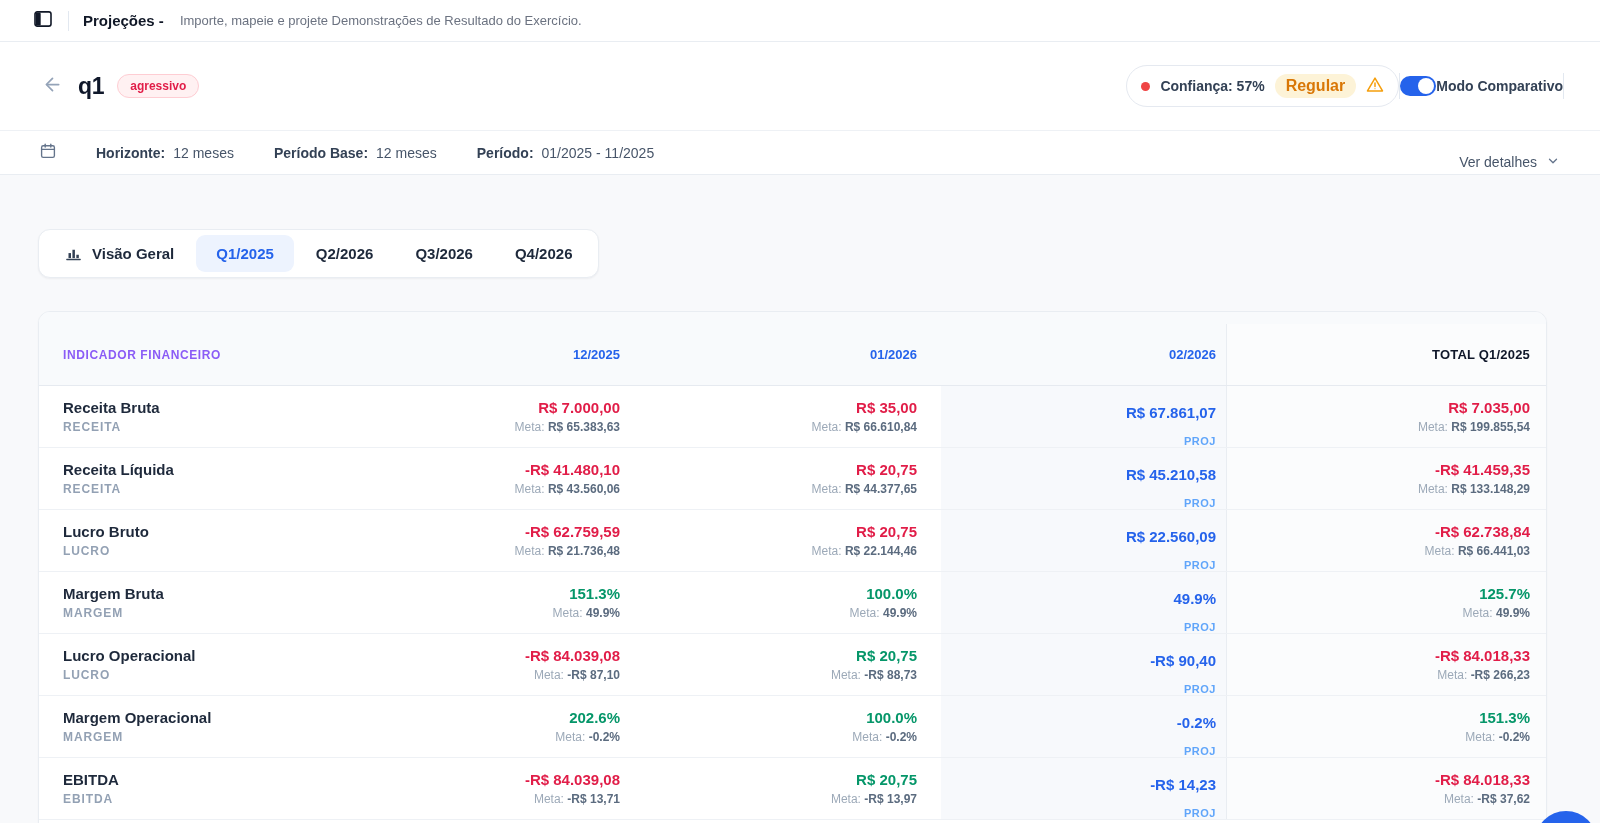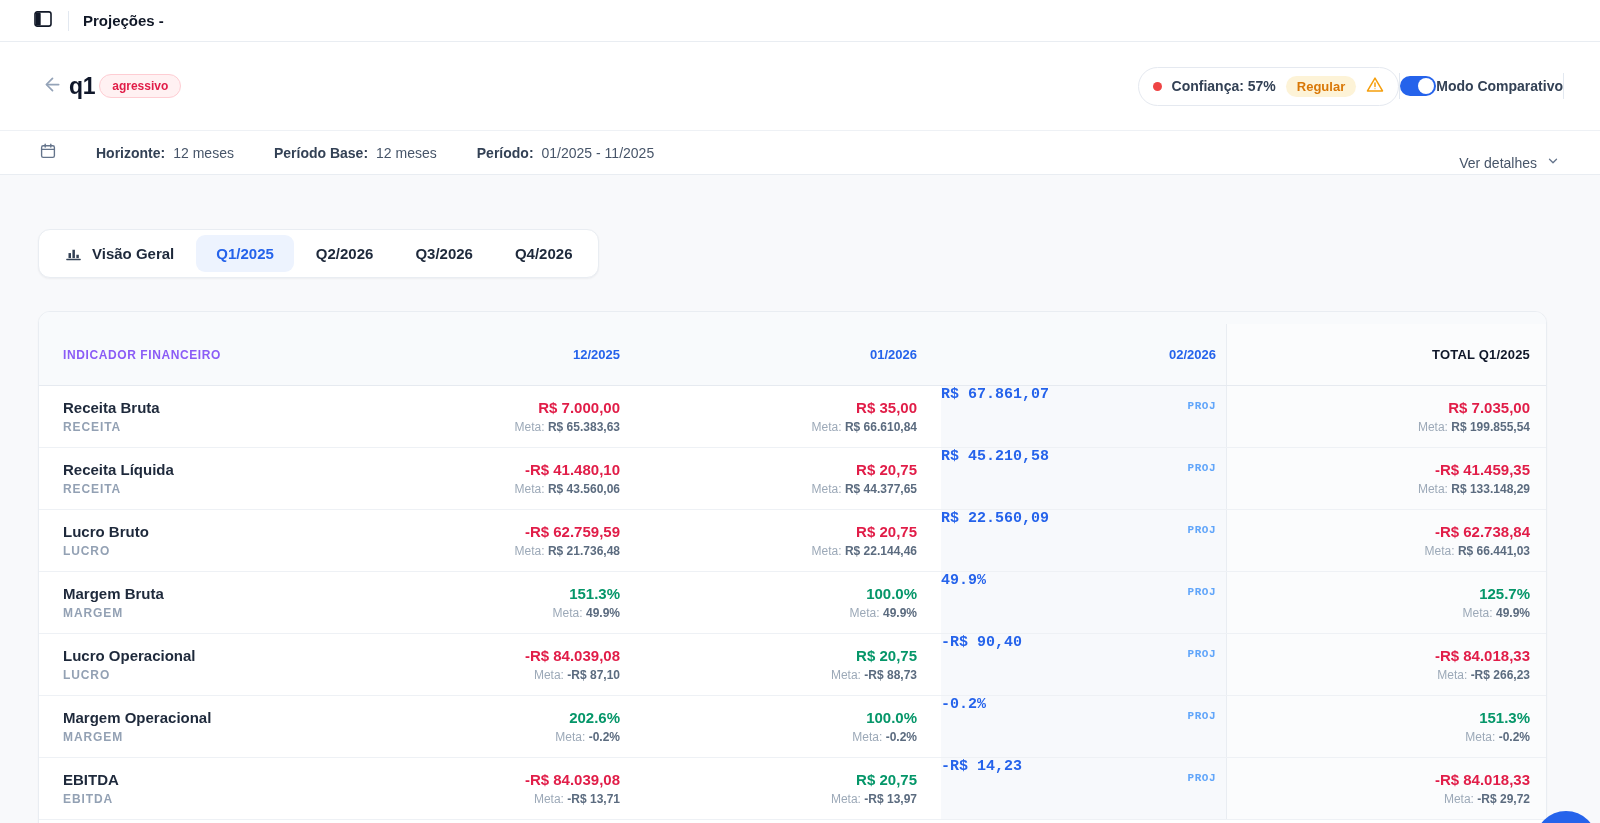--- a/index.html
+++ b/index.html
@@ -12,45 +12,45 @@
   .topbar { height:42px; background:#fff; border-bottom:1px solid #e9edf2;
     display:flex; align-items:center; gap:14px; padding:0 32px; }
   .icon-btn { background:none; border:none; display:flex; align-items:center; cursor:pointer; padding:2px; }
   .top-divider { width:1px; height:20px; background:#e2e8f0; }
   .topbar-title { font-size:15px; font-weight:700; color:#111827; }
   .topbar-subtitle { font-size:13px; color:#6b7280; margin-left:2px; }
 
   
   .scenario-bar { background:#fff; height:88px; display:flex; align-items:center;
     justify-content:space-between; padding:0 36px 0 40px; }
-  .sc-left { display:flex; align-items:center; gap:4px; }
+  .sc-left { display:flex; align-items:center; gap:13px; }
   .sc-title { font-size:23px; font-weight:700; color:#0f172a; letter-spacing:-0.3px; }
   .sc-badge { font-size:12px; font-weight:600; color:#e11d48; background:#fff1f2;
     border:1px solid #fecdd3; border-radius:999px; padding:4px 12px; }
   .sc-right { display:flex; align-items:center; }
   .conf-pill { display:flex; align-items:center; gap:10px; background:#fff;
     border:1px solid #e5e9f0; border-radius:999px; padding:8px 14px; cursor:pointer; }
   .dot { width:9px; height:9px; border-radius:50%; background:#ef4444; }
   .conf-text { font-size:14px; font-weight:600; color:#334155; }
-  .regular-badge { font-size:13px; font-weight:600; color:#d97706; background:#fdf3d7;
+  .regular-badge { font-size:16px; font-weight:600; color:#d97706; background:#fdf3d7;
     border-radius:999px; padding:3px 11px; }
   .vdiv { width:1px; height:26px; background:#e2e8f0; }
   .toggle { width:36px; height:20px; border-radius:999px; background:#2563eb;
     position:relative; border:none; cursor:pointer; }
   .toggle .knob { position:absolute; right:2px; top:2px; width:16px; height:16px;
     border-radius:50%; background:#fff; }
   .mode-label { font-size:14px; font-weight:600; color:#334155; }
 
   
   .info-bar { background:#fff; border-top:1px solid #eef1f5; border-bottom:1px solid #e9edf2;
     height:45px; display:flex; align-items:center; gap:40px; padding:0 40px; }
   .info-item { display:flex; align-items:center; gap:8px; font-size:14px; }
   .info-label { font-weight:700; color:#334155; }
   .info-value { color:#475569; }
-  .details-btn { margin-left:auto; display:flex; align-items:center; gap:9px;
+  .details-btn { margin-left:auto; display:flex; align-items:flex-start; gap:9px;
     background:none; border:none; font-size:14px; color:#475569; cursor:pointer;
     font-family:inherit;margin-top:20px; }
 
   
   .content { padding:34px 53px 0 38px; }
   .tabs-card { display:inline-flex; align-items:center; gap:2px; background:#fff;
     border:1px solid #e9edf2; border-radius:12px; padding:5px 6px;
     box-shadow:0 1px 2px rgba(16,24,40,.05); margin-bottom:33px;margin-top:20px; }
   .tab { display:flex; align-items:center; gap:10px; border:none; background:none;
     padding:10px 20px; font-size:15px; font-weight:600; color:#1e293b; border-radius:9px;
@@ -66,21 +66,21 @@
   .th { font-size:13px; font-weight:700; }
   .th-name { padding-left:24px; font-size:12px; color:#8b5cf6; letter-spacing:.6px; }
   .th-period { color:#2563eb; text-align:right; padding-right:24px; }
   .th-total { color:#0f172a; text-align:right; letter-spacing:.2px; }
   .trow { height:62px; align-items:center; border-bottom:1px solid #eef1f5; cursor:default; }
   .namecell { padding-left:24px; }
   .rowname { font-size:15px; font-weight:600; color:#1e293b; }
   .rowcat { font-size:12px; font-weight:700; color:#93a1b4; letter-spacing:.9px; margin-top:4px; }
   .vcell { text-align:right; padding-right:24px; }
   .proj-col { padding-right:10px !important; background:#f7f9fc; }
-  .trow .proj-col { height:100%; display:flex; justify-content:space-between;font-family:Liberation Mono, monospace; }
+  .trow .proj-col { height:100%; display:flex; flex-direction:column; justify-content:flex-end; }
   .total-col { padding-right:16px !important; background:#fbfcfd; border-left:1px solid #e9edf2; }
   .trow .total-col { height:100%; display:flex; flex-direction:column; justify-content:center; }
   .thead .total-col { height:100%; display:flex; align-items:center; justify-content:flex-end; }
   .thead .proj-col { background:transparent; }
   .val { font-size:15px; font-weight:700; }
   .val.red { color:#e11d48; }
   .val.green { color:#059669; }
   .val.blue { color:#2563eb; }
   .meta { font-size:12px; margin-top:4px; }
   .meta .mlabel { color:#9ca9b8; }
@@ -98,20 +98,21 @@
   <button class="icon-btn">
     <span>
       <svg width="18" height="16" viewBox="0 0 20 18" fill="none" stroke="#111827" stroke-width="1.8">
         <rect x="1" y="1" width="18" height="16" rx="2.5"></rect>
         <rect x="1.8" y="1.8" width="5.6" height="14.4" rx="1.4" fill="#111827" stroke="none"></rect>
       </svg>
     </span>
   </button>
   <span class="top-divider"></span>
   <span class="topbar-title">Projeções -</span>
+  <span class="topbar-subtitle">Importe, mapeie e projete Demonstrações de Resultado do Exercício.</span>
 </header>
 
 <section class="scenario-bar">
   <div class="sc-left">
     <button class="icon-btn">
       <span>
         <svg width="21" height="21" viewBox="0 0 24 24" fill="none" stroke="#94a3b8" stroke-width="2" stroke-linecap="round" stroke-linejoin="round">
           <line x1="19" y1="12" x2="6" y2="12"></line>
             <polyline points="12 19 5 12 12 5"></polyline>
         </svg>
@@ -354,21 +355,21 @@
           <div class="vcell">
             <div class="val green">R$ 20,75</div>
             <div class="meta"><span class="mlabel">Meta: </span><span class="mval">-R$ 13,97</span></div>
           </div>
           <div class="vcell proj-col">
             <div class="val blue">-R$ 14,23</div>
             <div class="proj">PROJ</div>
           </div>
           <div class="vcell total-col">
             <div class="val red">-R$ 84.018,33</div>
-            <div class="meta"><span class="mlabel">Meta: </span><span class="mval">-R$ 29,72</span></div>
+            <div class="meta"><span class="mlabel">Meta: </span><span class="mval">-R$ 37,62</span></div>
           </div>
         </div>
       </div>
   </div>
 
 </main>
 
 <button class="fab"></button>
 
 </body></html>

